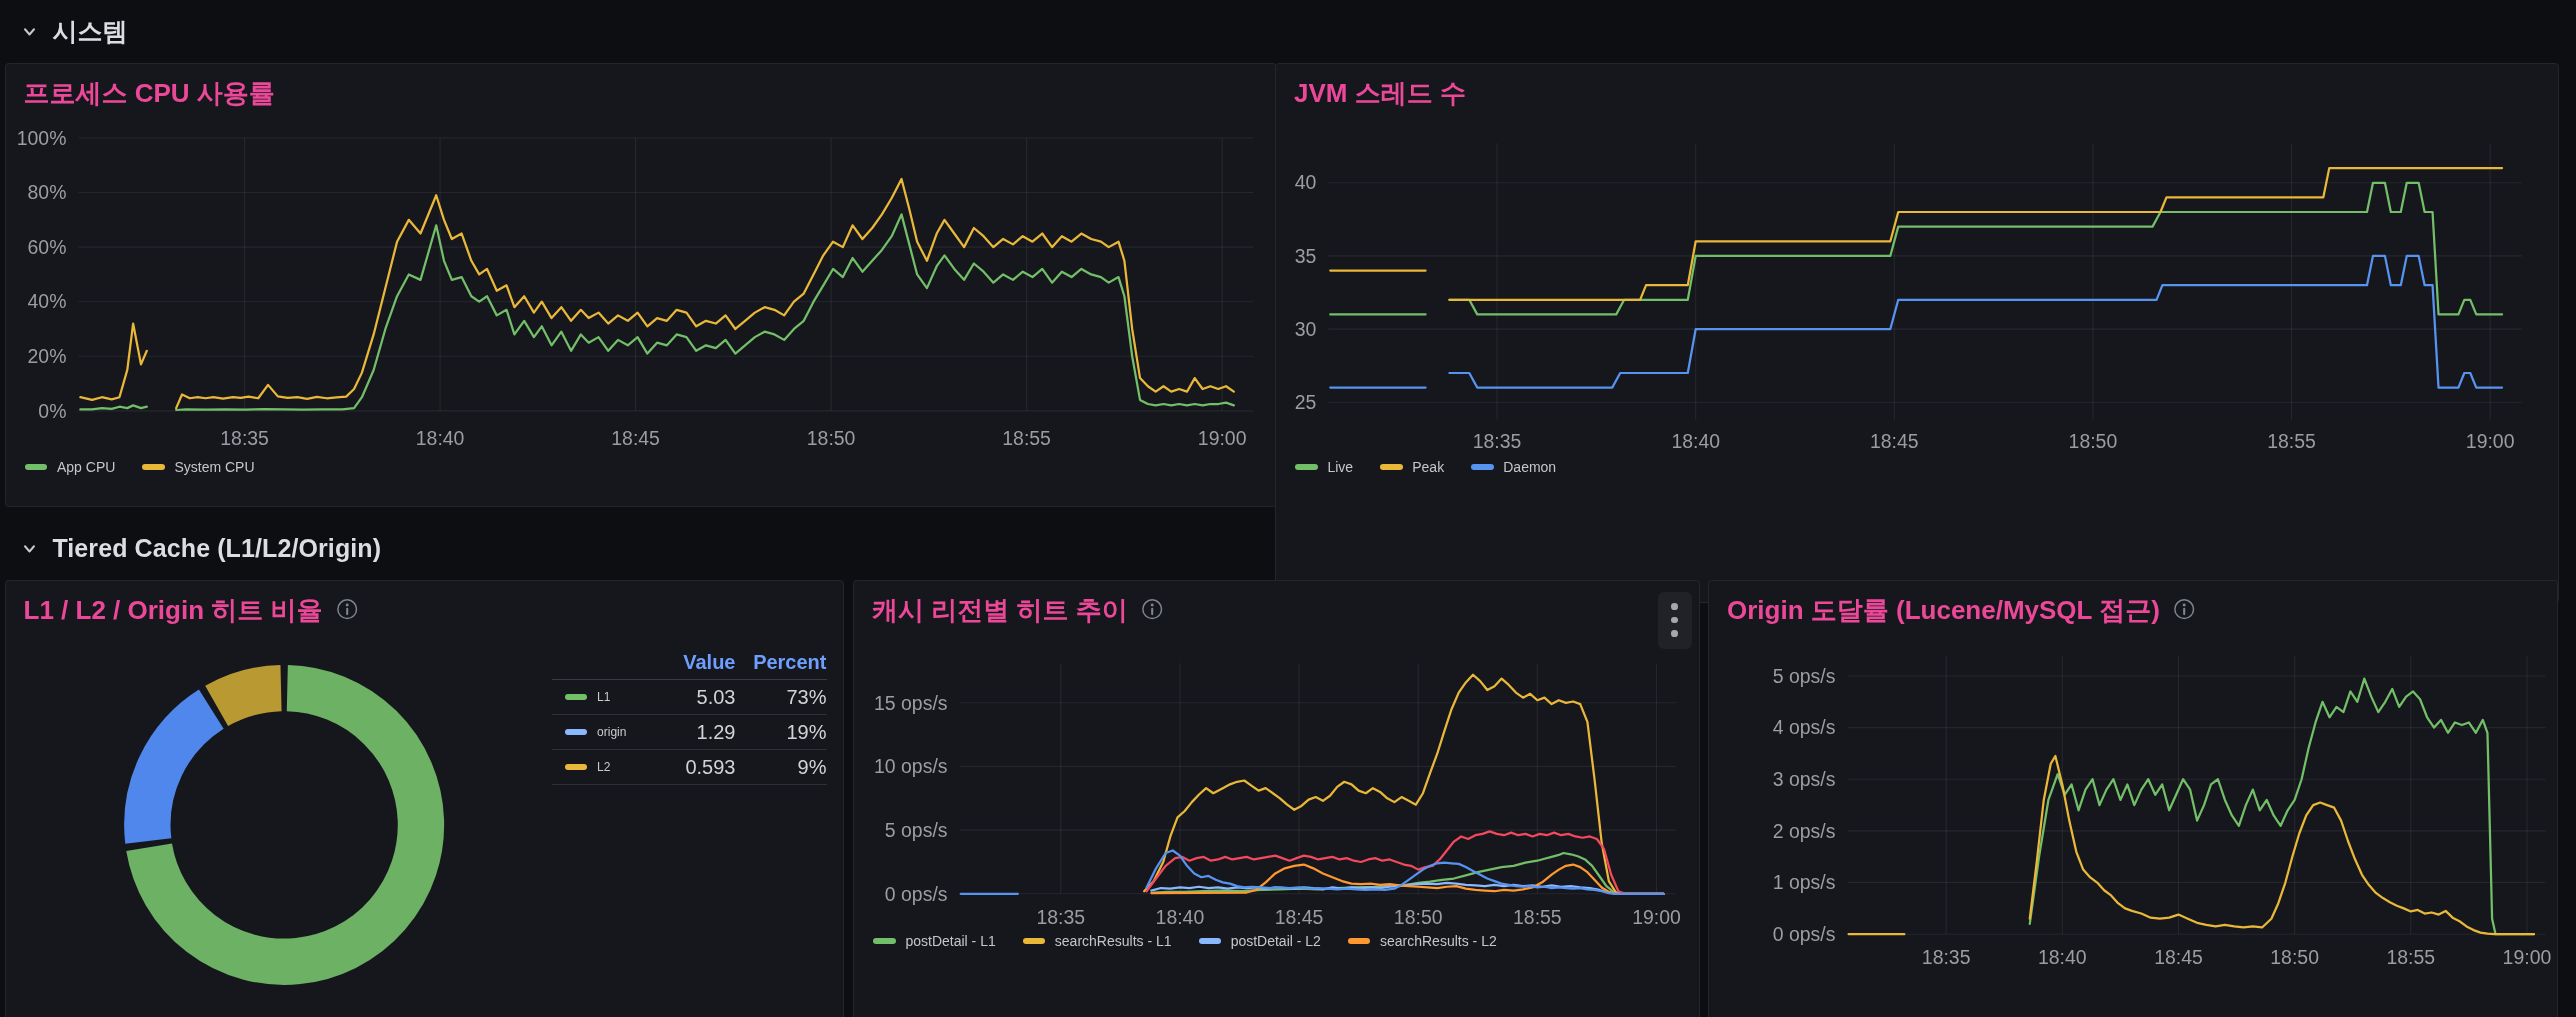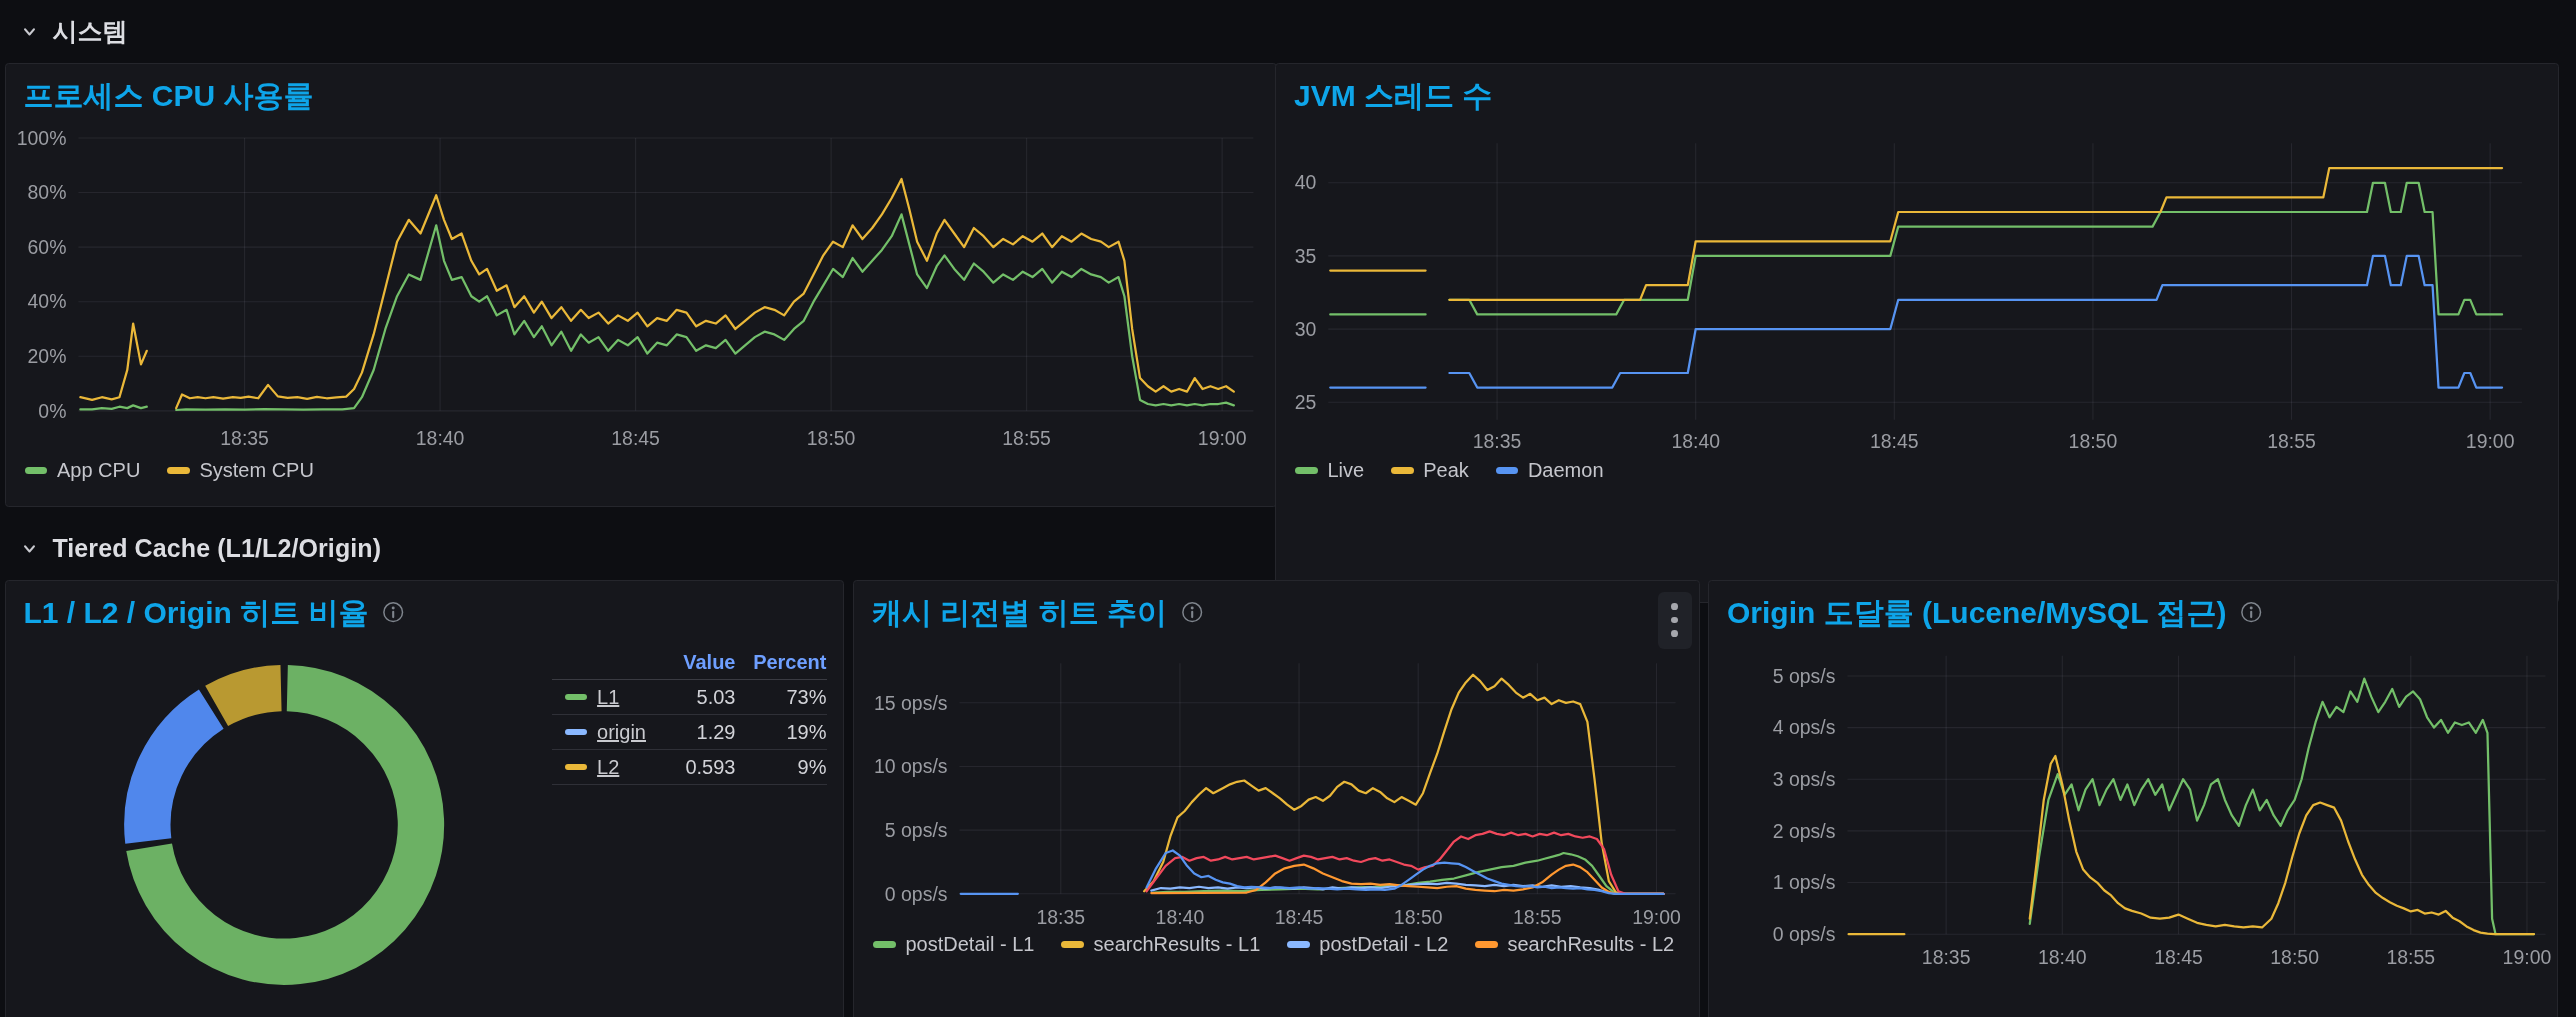--- a/index.html
+++ b/index.html
@@ -3,36 +3,36 @@
 <meta charset="utf-8">
 <style>
   html,body{margin:0;padding:0;background:#0D0E12;}
   body{width:2576px;height:1017px;overflow:hidden;position:relative;
        font-family:"Liberation Sans","DejaVu Sans",sans-serif;-webkit-font-smoothing:antialiased;}
   .section{position:absolute;display:flex;align-items:center;gap:12px;color:#DCDDE2;
            font-size:25px;font-weight:600;letter-spacing:0.1px;cursor:pointer;}
   .section .chev{display:flex;align-items:center;}
   .panel{position:absolute;background:#16171C;border:1.5px solid #25262C;border-radius:3.7px;box-sizing:border-box;}
   .panel-header{position:absolute;left:18px;top:12px;display:flex;align-items:center;gap:13.5px;z-index:3;}
-  .panel-title{color:#0ea5e9;font-size:30px;font-weight:600;}
+  .panel-title{color:#ec4899;font-size:26px;font-weight:600;}
   .chart{position:absolute;left:0;top:0;}
   .legend{position:absolute;left:19.4px;display:flex;flex-direction:column;gap:16.5px;z-index:3;}
   .legend-row{display:flex;align-items:center;}
   .legend-item{display:inline-flex;align-items:center;margin-right:27px;cursor:pointer;}
   .legend-chip{width:22.4px;height:6.7px;border-radius:3.7px;margin-right:9.7px;flex:0 0 auto;}
-  .legend-label{color:#C5C6CC;font-size:20px;white-space:nowrap;}
+  .legend-label{color:#C5C6CC;font-size:14px;white-space:nowrap;}
   .kebab{position:absolute;right:7.5px;top:10.5px;width:34px;height:57px;border-radius:6px;
          background:#202228;display:flex;flex-direction:column;align-items:center;justify-content:center;gap:6.7px;cursor:pointer;z-index:4;}
   .kebab i{width:6.7px;height:6.7px;border-radius:50%;background:#A5A7AD;}
   .pie-table{position:absolute;left:546px;top:64px;width:275px;z-index:3;}
   .pt-row{display:grid;grid-template-columns:1fr 82px 91px;align-items:center;height:34px;
           border-bottom:0.7px solid rgba(204,204,220,0.14);}
   .pt-head{border-bottom:0.7px solid rgba(204,204,220,0.2);}
   .pt-head span{color:#6E9FFF;font-size:20px;font-weight:600;text-align:right;}
-  .pt-name{display:flex;align-items:center;color:#C9CACF;font-size:20px;text-decoration:underline;}
+  .pt-name{display:flex;align-items:center;color:#C9CACF;font-size:12px;}
   .pt-name .legend-chip{margin-left:13.5px;}
   .pt-val,.pt-pct{text-align:right;color:#D2D3D8;font-size:20px;}
 </style>
 </head>
 <body>
 
 <div class="section" style="left:19.4px;top:15px;">
   <span class="chev">
     <svg width="21" height="21" viewBox="0 0 28 28">
         <polyline points="8,11 14,18 20,11" fill="none" stroke="#C8C9CF" stroke-width="2.6" stroke-linecap="round" stroke-linejoin="round"></polyline>

